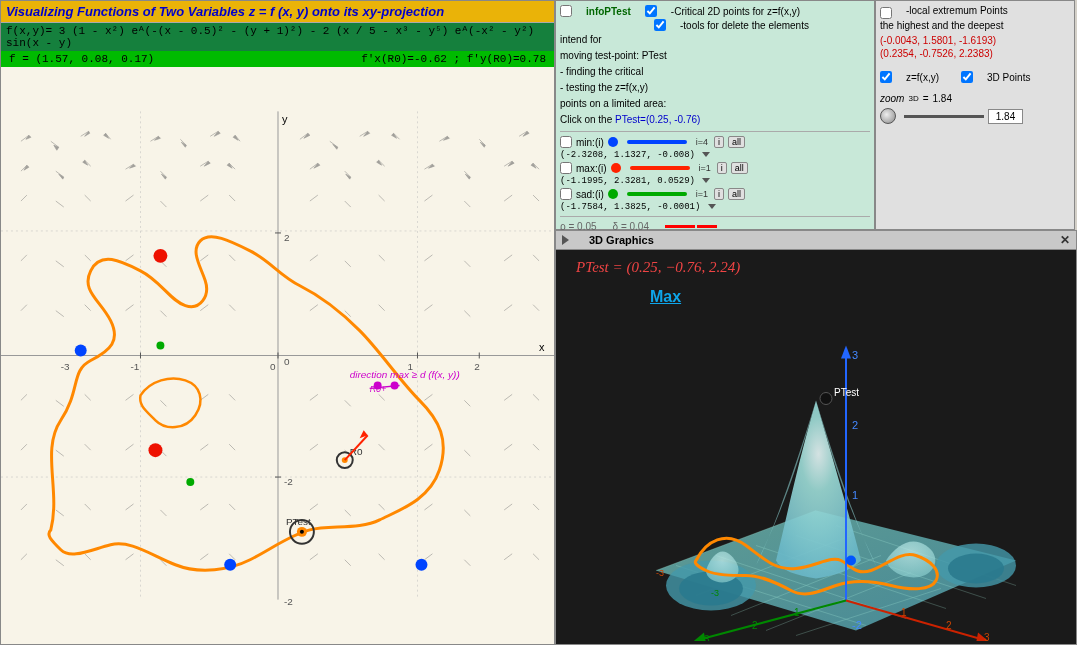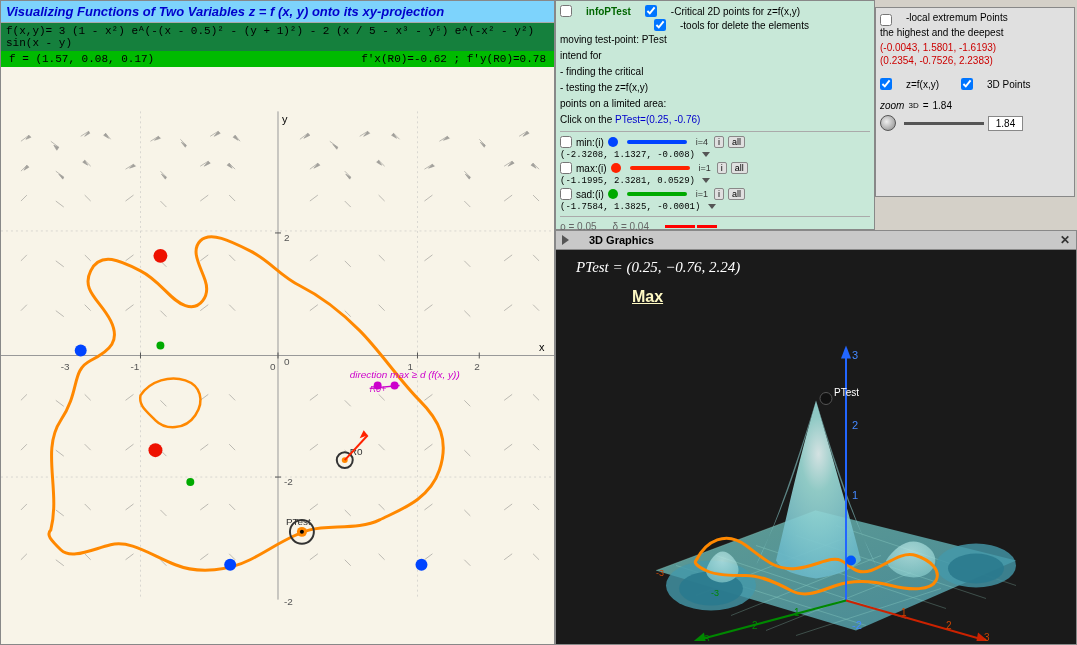--- a/index.html
+++ b/index.html
@@ -18,21 +18,21 @@
     }
     .left-panel {
       width: 555px;
       height: 645px;
       display: flex;
       flex-direction: column;
       background: #f5f0e0;
       border: 1px solid #888;
     }
     .title-bar {
-      background: #7dd3fc;
+      background: #eab308;
       padding: 3px 5px;
       font-style: italic;
       font-weight: bold;
       color: #0000cc;
       font-size: 13px;
       border-bottom: 1px solid #aaa;
     }
     .formula-bar {
       background: #15803d;
       padding: 2px 5px;
@@ -141,26 +141,25 @@
       margin-left: 2px;
       vertical-align: middle;
     }
     .info-text {
       font-size: 10px;
       color: #000;
       line-height: 1.4;
     }
     .extremum-panel {
       width: 200px;
-      height: 190px;
+      height: 230px;
       background: #e0e0e0;
       border: 1px solid #888;
       padding: 4px;
       font-size: 10px;
-      margin-top: 7px;
     }
     .extremum-title {
       font-size: 10px;
       color: #000;
       margin-bottom: 4px;
     }
     .extremum-coords {
       font-size: 10px;
       color: #cc0000;
       margin: 2px 0;
@@ -228,22 +227,22 @@
       top: 8px;
       left: 20px;
       color: white;
       font-size: 16px;
       font-style: italic;
       font-family: 'Times New Roman', serif;
     }
     .max-label {
       position: absolute;
       top: 38px;
-      left: 76px;
-      color: #fef9c3;
+      left: 94px;
+      color: #0ea5e9;
       font-size: 16px;
       font-weight: bold;
       text-decoration: underline;
     }
     .checkbox-row {
       display: flex;
       align-items: center;
       gap: 14px;
     }
     input[type="checkbox"] {
@@ -565,24 +564,24 @@
 
         <div class="control-row">
           <div style="width:90px"></div>
           <div class="checkbox-row">
             <input type="checkbox" checked="" style="">
             <span class="cb-label">-tools for delete the elements</span>
           </div>
         </div>
 
         <div class="info-text">
+          <span>intend for</span>
+        </div>
+        <div class="info-text">
           <span>moving test-point: PTest</span>
-        </div>
-        <div class="info-text">
-          <span>intend for</span>
         </div>
         <div class="info-text">
           <span>- finding the critical</span>
         </div>
         <div class="info-text">
           <span>- testing the z=f(x,y)</span>
         </div>
         <div class="info-text">
           <span>points on a limited area:</span>
         </div>
@@ -694,21 +693,21 @@
       <div class="graphics-3d-header">
         <div class="graphics-3d-title">
           <div class="triangle-right"></div>
           <span>3D Graphics</span>
         </div>
         <span class="close-btn">✕</span>
       </div>
       <div class="graphics-3d-content">
         
         <div class="ptest-formula">
-          <span style="color:#ffffff; font-family:'Times New Roman',serif; font-size:15px; font-style:italic;">PTest = (0.25, −0.76, 2.24)</span>
+          <span style="color:#ef4444; font-family:'Times New Roman',serif; font-size:15px; font-style:italic;">PTest = (0.25, −0.76, 2.24)</span>
         </div>
         <div class="max-label">Max</div>
         
         
         <svg width="100%" height="100%" viewBox="0 0 520 390" xmlns="http://www.w3.org/2000/svg">
 
           <rect width="520" height="390" fill="#1a1a1a"></rect>
 
           <defs>
             <linearGradient id="floorGrad" x1="0" y1="0" x2="1" y2="1">

